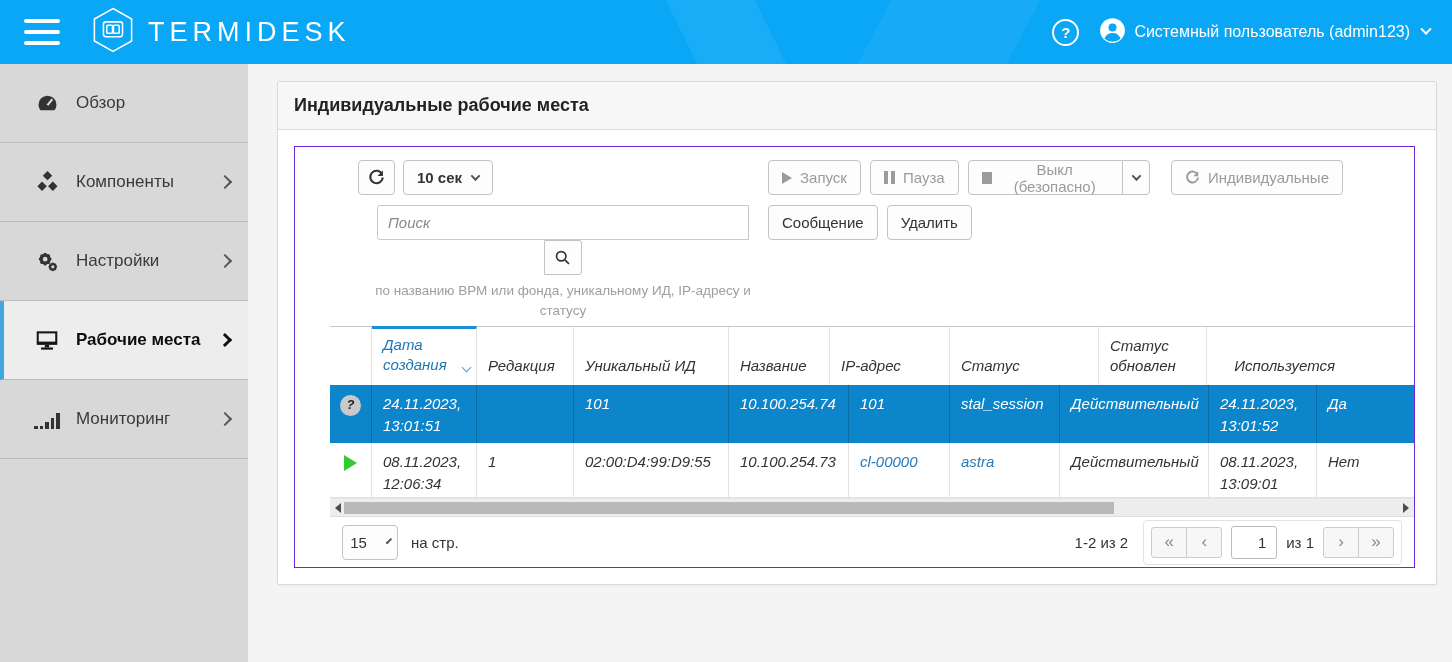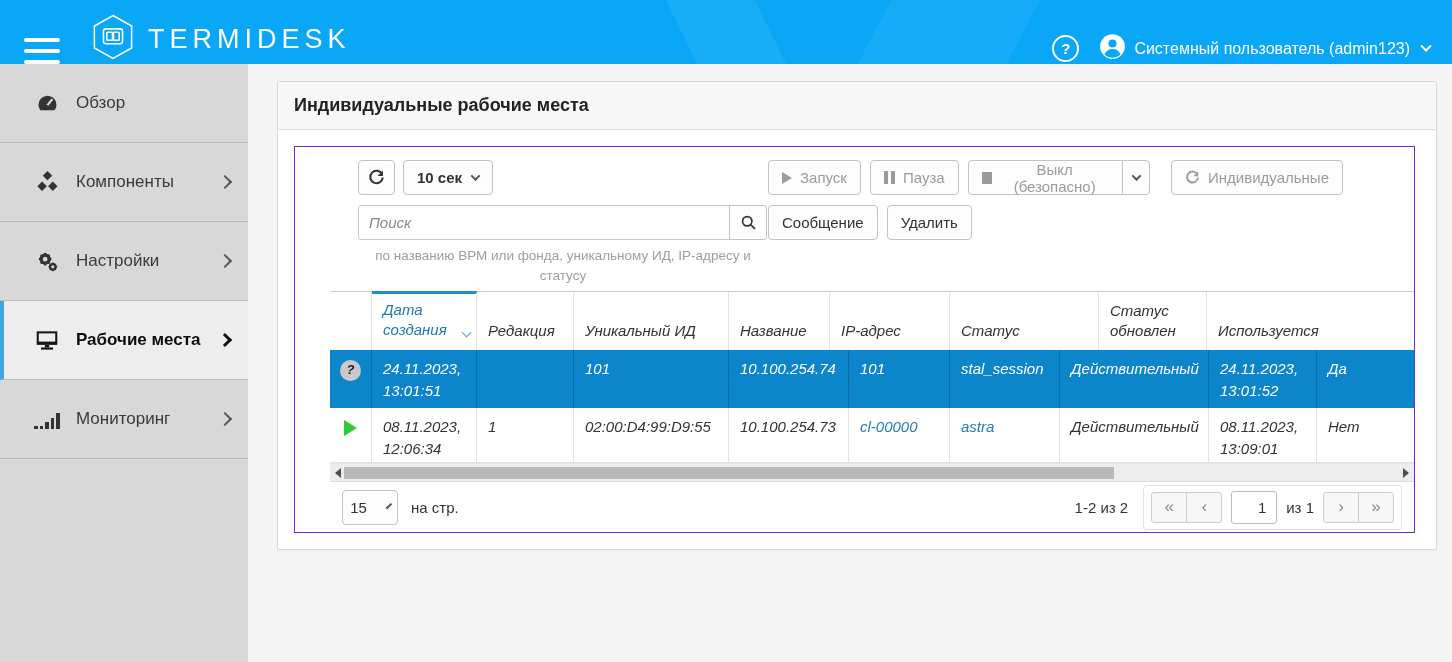--- a/index.html
+++ b/index.html
@@ -3,21 +3,21 @@
 <meta charset="utf-8">
 <style>
   * { margin:0; padding:0; box-sizing:border-box; }
   html,body { width:1452px; height:662px; overflow:hidden; font-family:"Liberation Sans", sans-serif; background:#f4f4f4; }
 
   
   .topbar { position:fixed; top:0; left:0; right:0; height:64px; background:#0ba7f7;
     background-image:
       linear-gradient(64deg, transparent 47%, rgba(255,255,255,.06) 47%, rgba(255,255,255,.06) 53%, transparent 53%),
       linear-gradient(118deg, transparent 60%, rgba(255,255,255,.05) 60%, rgba(255,255,255,.05) 70%, transparent 70%);
-    display:flex; align-items:flex-end; padding:0 22px 0 24px; z-index:10; }
+    display:flex; align-items:center; padding:0 22px 0 24px; z-index:10; }
   .hamburger { width:36px; height:26px; display:flex; flex-direction:column; justify-content:space-between; cursor:pointer; }
   .hamburger span { display:block; height:4px; background:#fff; border-radius:2px; }
   .brand { display:flex; align-items:center; margin-left:32px; }
   .brand-name { color:#fff; font-size:27px; letter-spacing:5px; font-weight:400; margin-left:14px; }
   .topbar-right { margin-left:auto; display:flex; align-items:center; gap:20px; }
   .help-badge { width:27px; height:27px; border:2.5px solid #fff; border-radius:50%; color:#fff; font-weight:bold;
     font-size:15px; display:flex; align-items:center; justify-content:center; cursor:pointer; }
   .user-menu { display:flex; align-items:center; gap:8px; color:#fff; font-size:16px; cursor:pointer; }
   .chev-down-w { width:8px; height:8px; border-right:2px solid #fff; border-bottom:2px solid #fff;
     transform:rotate(45deg) translate(-2px,-2px); margin-left:4px; }
@@ -46,21 +46,21 @@
   
   .toolbar { display:flex; padding:13px 14px 6px 28px; }
   .tb-left { display:flex; flex-direction:column; }
   .tb-row { display:flex; align-items:center; }
   .btn { height:35px; background:#fdfdfd; border:1px solid #c3c3c3; border-radius:4px; font-size:15px; color:#333;
     display:inline-flex; align-items:center; justify-content:center; padding:0 13px; cursor:pointer; }
   .icon-btn { width:37px; padding:0; }
   .interval-btn { margin-left:8px; gap:10px; font-weight:bold; }
   .chev-down { width:7px; height:7px; border-right:2px solid #555; border-bottom:2px solid #555;
     transform:rotate(45deg) translate(-1px,-1px); }
-  .search-row { margin-top:10px; }
+  .search-row { margin-top:10px;flex-direction:column; }
   .search-input { width:372px; height:35px; border:1px solid #c9c9c9; border-radius:3px 0 0 3px; padding:0 10px;
     font-size:15px; color:#333; font-family:"Liberation Sans",sans-serif; outline:none; }
   .search-input::placeholder { color:#8a8a8a; font-style:italic; }
   .search-btn { width:38px; height:35px; border-radius:0 3px 3px 0; margin-left:-1px; }
   .search-hint { width:410px; margin-top:6px; text-align:center; color:#9e9e9e; font-size:13.5px; line-height:1.45; }
 
   .tb-right { margin-left:auto; margin-right:48px; display:flex; flex-direction:column; gap:10px; align-items:flex-start; }
   .tb-right .btn { margin-right:9px; gap:8px; }
   .btn.disabled { color:#9b9b9b; cursor:default; }
   .btn-attach-l { border-radius:4px 0 0 4px; margin-right:0 !important; }
@@ -68,21 +68,21 @@
   .grp-gap { margin-left:12px; }
   .play-tri { width:0; height:0; border-left:10px solid #9b9b9b; border-top:6px solid transparent; border-bottom:6px solid transparent; }
   .pause-bars { display:flex; gap:3px; }
   .pause-bars i { display:block; width:4px; height:13px; background:#9b9b9b; }
   .stop-sq { width:12px; height:12px; background:#9b9b9b; }
 
   
   .table { border-top:1px solid #c9c9c9; font-size:15px;font-style:italic; }
   .tr { display:flex; }
   .th,.td { border-right:1px solid #e2e2e2; padding:8px 6px 8px 11px; overflow:hidden; }
-  .th:last-child,.td:last-child { border-right:none; }
+  .th:last-child,.td:last-child { border-right:none;justify-content:flex-end; }
   .thead .th { height:58px; display:flex; align-items:flex-end; padding-bottom:9px; color:#333; line-height:1.35; }
   .th.sorted { border-top:3px solid #1b8fd0; color:#1f76b4; margin-top:-1px; }
   .sort-chev { width:7px; height:7px; border-right:1.7px solid #5b9bd1; border-bottom:1.7px solid #5b9bd1;
     transform:rotate(45deg); display:inline-block; margin:0 0 4px 7px; flex:none; }
   .cw0{width:42px;flex:none} .cw1{width:105px;flex:none} .cw2{width:97px;flex:none} .cw3{width:155px;flex:none}
   .cw4{width:120px;flex:none} .cw5{width:101px;flex:none} .cw6{width:110px;flex:none} .cw7{width:149px;flex:none}
   .cw8{width:108px;flex:none} .cw9{width:134px;flex:none}
   .row { cursor:pointer; }
   .row1 { height:58px; background:#0d85cb; color:#fff; }
   .row1 .td { border-right-color:rgba(0,0,0,.18); }

